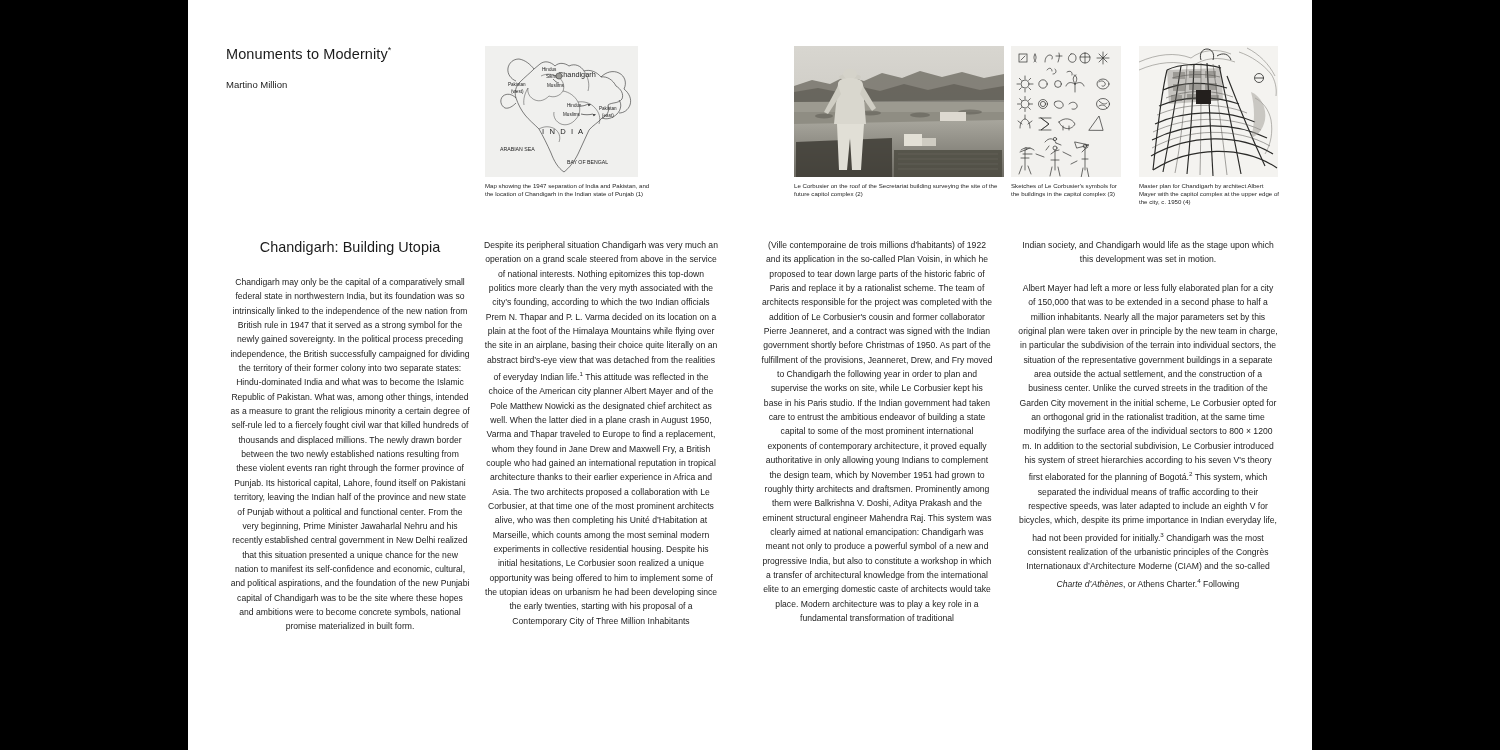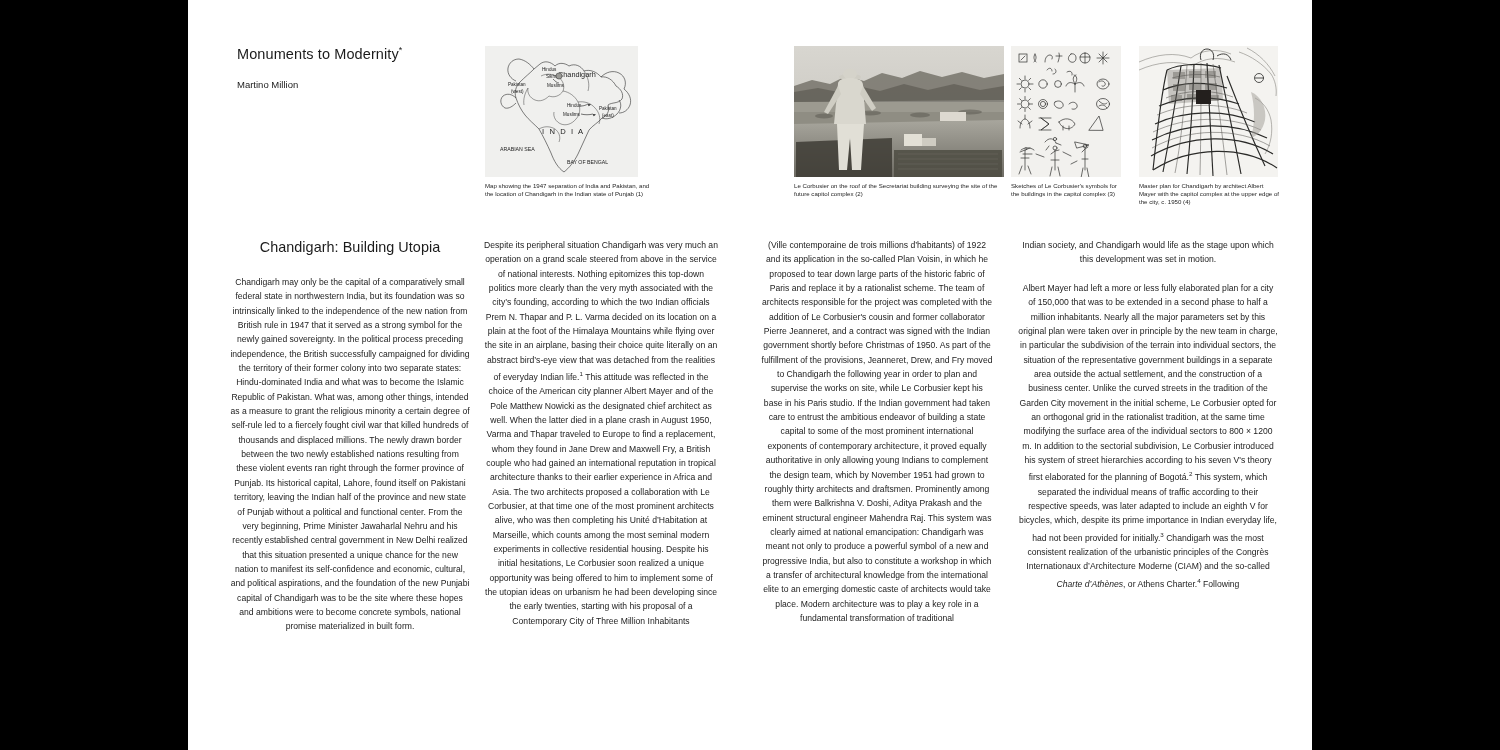--- a/index.html
+++ b/index.html
@@ -19,21 +19,21 @@
     left: 188px;
     top: 0;
     width: 1124px;
     height: 750px;
     background: #ffffff;
   }
 
   
   .title-block {
     position: absolute;
-    left: 49px;
+    left: 38px;
     top: 41px;
     width: 230px;
   }
   .doc-title {
     font-size: 14.5px;
     line-height: 18px;
     color: #1b1b1b;
     letter-spacing: 0.1px;
     margin: 0;
     font-weight: 400;

